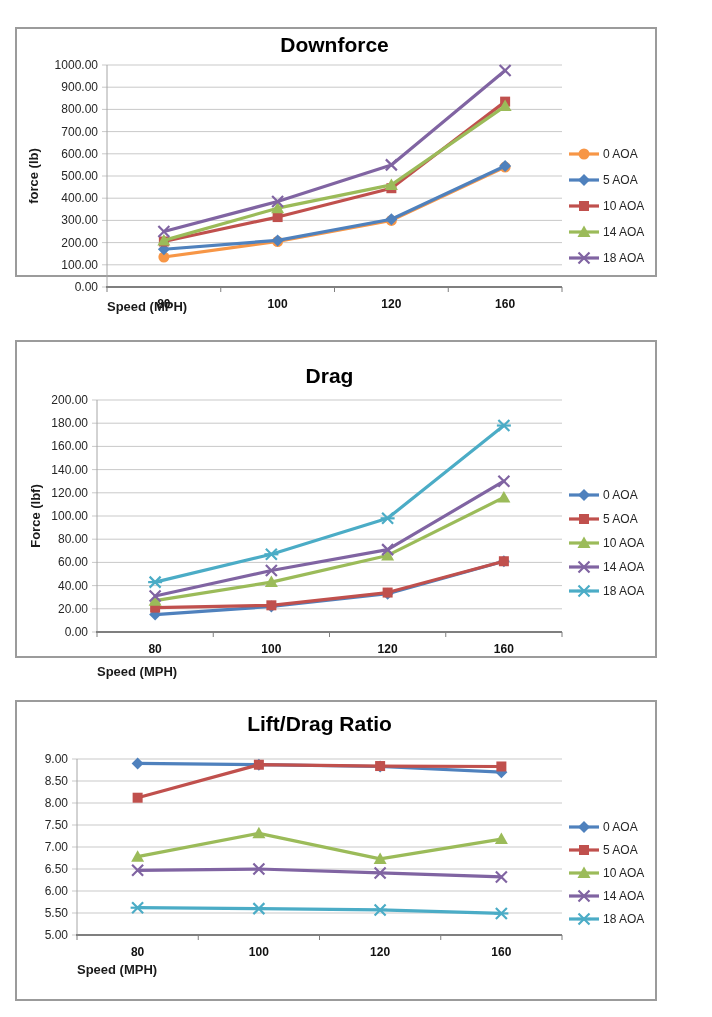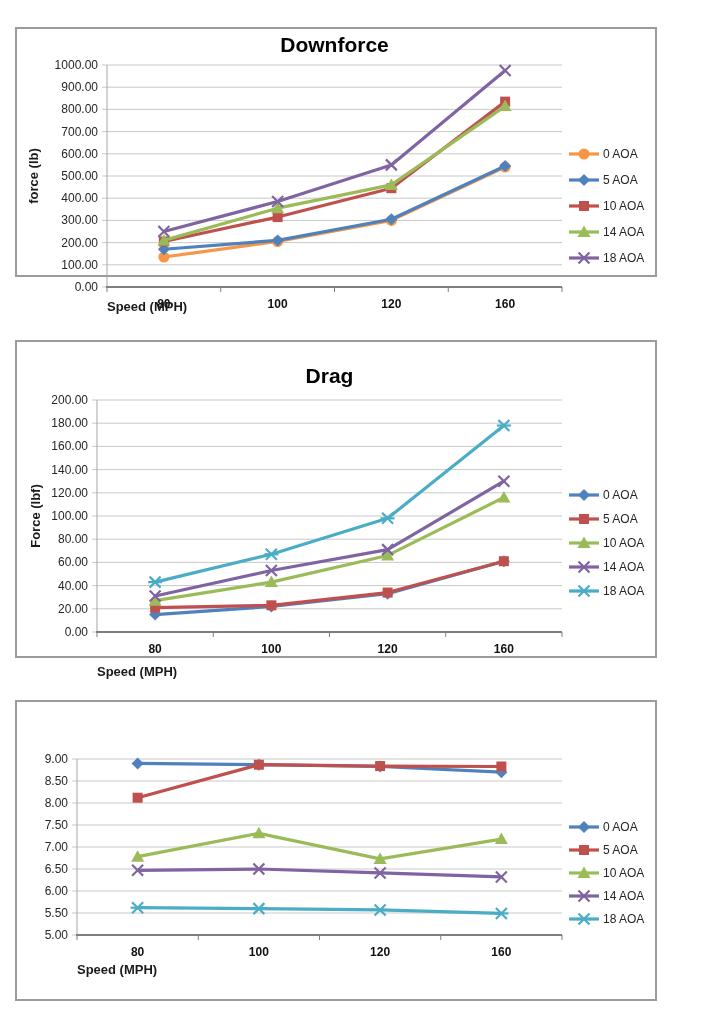--- a/index.html
+++ b/index.html
@@ -308,20 +308,21 @@
           <path d="M 561.5 243.5 L 572.5 254.5 M 561.5 254.5 L 572.5 243.5" stroke="#4BACC6" stroke-width="2.2" fill="none"></path>
           <path d="M 560 249 L 574 249" stroke="#4BACC6" stroke-width="2.2" fill="none"></path>
         </g>
         <text x="586" y="253" class="lgd">18 AOA</text>
       </g>
     </svg>
   <div class="x-title xt1">Speed (MPH)</div>
 </div>
 
 <div class="panel" id="panel-2">
+  <div class="chart-title t2">Lift/Drag Ratio</div>
 
   <svg class="plot-svg">
       <line x1="55" y1="57" x2="545" y2="57" stroke="#C9C9C9" stroke-width="1"></line>
       <text x="51" y="61" text-anchor="end" class="tick">9.00</text>
       <line x1="55" y1="79" x2="545" y2="79" stroke="#C9C9C9" stroke-width="1"></line>
       <text x="51" y="83" text-anchor="end" class="tick">8.50</text>
       <line x1="55" y1="101" x2="545" y2="101" stroke="#C9C9C9" stroke-width="1"></line>
       <text x="51" y="105" text-anchor="end" class="tick">8.00</text>
       <line x1="55" y1="123" x2="545" y2="123" stroke="#C9C9C9" stroke-width="1"></line>
       <text x="51" y="127" text-anchor="end" class="tick">7.50</text>

